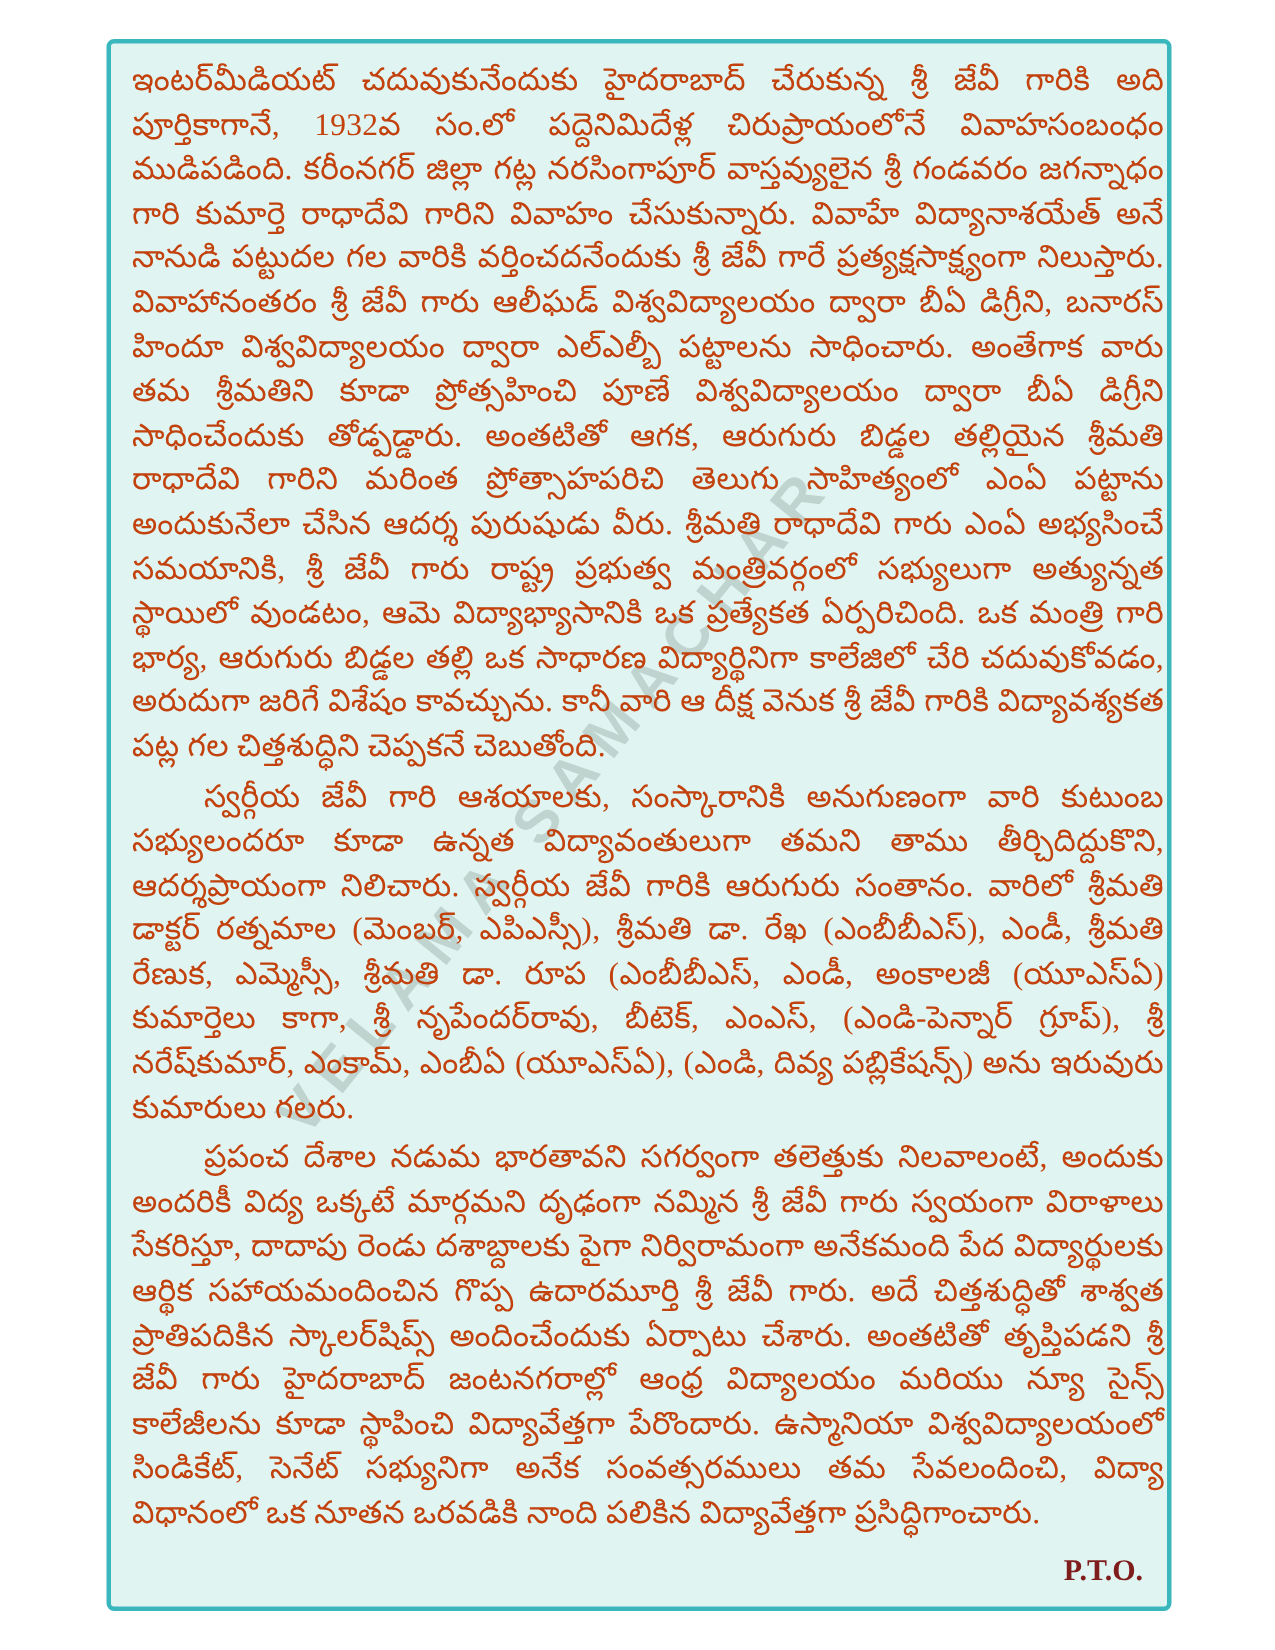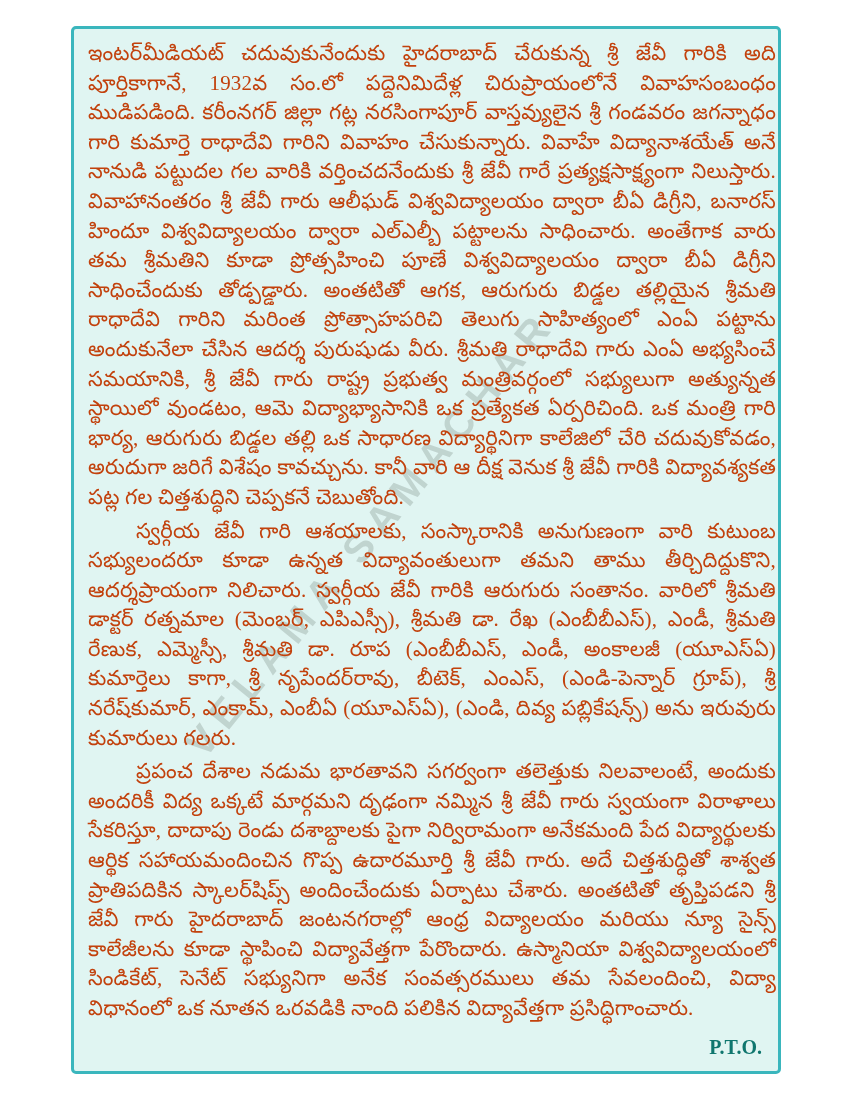--- a/index.html
+++ b/index.html
@@ -60,21 +60,21 @@
     pointer-events: none;
     user-select: none;
   }
   .pto {
     position: absolute;
     right: 16px;
     bottom: 12px;
     font-family: "Liberation Serif", "DejaVu Serif", serif;
     font-weight: bold;
     font-size: 20px;
-    color: #0f766e;
+    color: #7f1d1d;
   }
 </style>
 </head>
 <body>
 
 <div class="page">
   <div class="frame">
     <div class="watermark">VELAMA SAMACHAR</div>
     <div class="content">
       <p class="para first">ఇంటర్‌మీడియట్ చదువుకునేందుకు హైదరాబాద్ చేరుకున్న శ్రీ జేవీ గారికి అది పూర్తికాగానే, 1932వ సం.లో పద్దెనిమిదేళ్ల చిరుప్రాయంలోనే వివాహసంబంధం ముడిపడింది. కరీంనగర్ జిల్లా గట్ల నరసింగాపూర్ వాస్తవ్యులైన శ్రీ గండవరం జగన్నాధం గారి కుమార్తె రాధాదేవి గారిని వివాహం చేసుకున్నారు. వివాహే విద్యానాశయేత్ అనే నానుడి పట్టుదల గల వారికి వర్తించదనేందుకు శ్రీ జేవీ గారే ప్రత్యక్షసాక్ష్యంగా నిలుస్తారు. వివాహానంతరం శ్రీ జేవీ గారు ఆలీఘడ్ విశ్వవిద్యాలయం ద్వారా బీఏ డిగ్రీని, బనారస్ హిందూ విశ్వవిద్యాలయం ద్వారా ఎల్ఎల్బీ పట్టాలను సాధించారు. అంతేగాక వారు తమ శ్రీమతిని కూడా ప్రోత్సహించి పూణే విశ్వవిద్యాలయం ద్వారా బీఏ డిగ్రీని సాధించేందుకు తోడ్పడ్డారు. అంతటితో ఆగక, ఆరుగురు బిడ్డల తల్లియైన శ్రీమతి రాధాదేవి గారిని మరింత ప్రోత్సాహపరిచి తెలుగు సాహిత్యంలో ఎంఏ పట్టాను అందుకునేలా చేసిన ఆదర్శ పురుషుడు వీరు. శ్రీమతి రాధాదేవి గారు ఎంఏ అభ్యసించే సమయానికి, శ్రీ జేవీ గారు రాష్ట్ర ప్రభుత్వ మంత్రివర్గంలో సభ్యులుగా అత్యున్నత స్థాయిలో వుండటం, ఆమె విద్యాభ్యాసానికి ఒక ప్రత్యేకత ఏర్పరిచింది. ఒక మంత్రి గారి భార్య, ఆరుగురు బిడ్డల తల్లి ఒక సాధారణ విద్యార్థినిగా కాలేజిలో చేరి చదువుకోవడం, అరుదుగా జరిగే విశేషం కావచ్చును. కానీ వారి ఆ దీక్ష వెనుక శ్రీ జేవీ గారికి విద్యావశ్యకత పట్ల గల చిత్తశుద్ధిని చెప్పకనే చెబుతోంది.</p>

